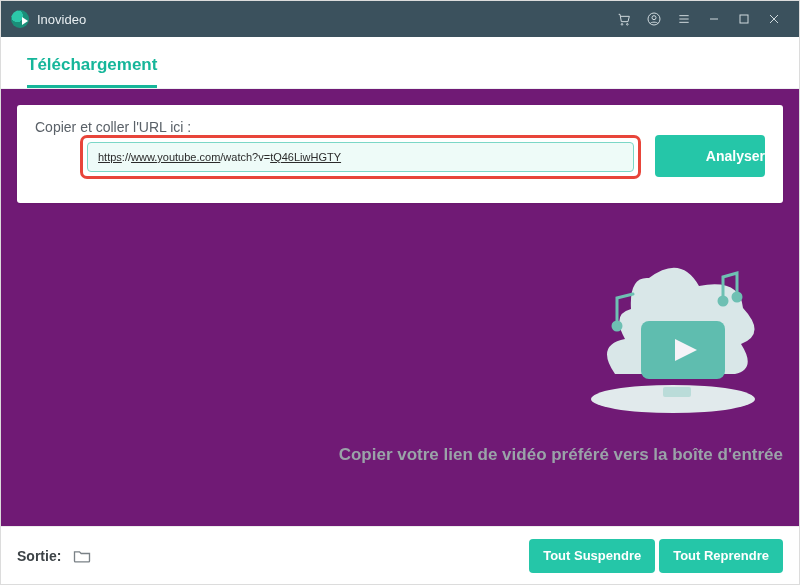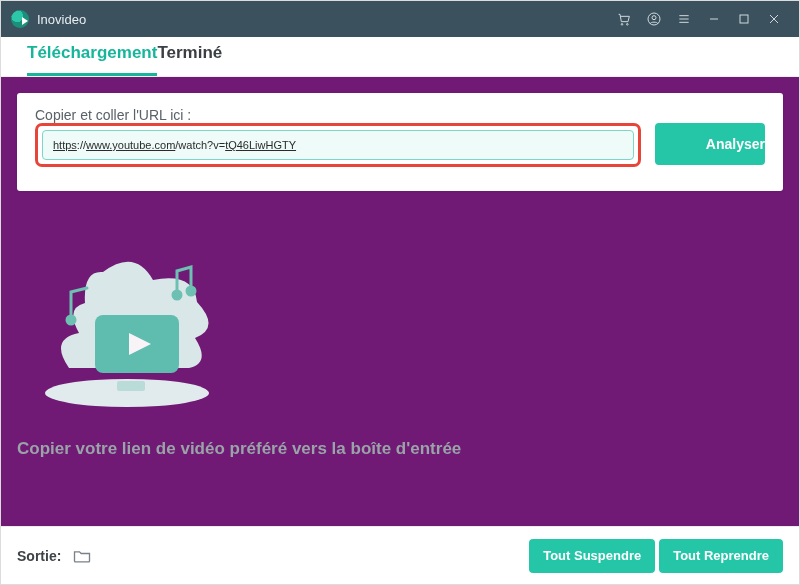--- a/index.html
+++ b/index.html
@@ -7,36 +7,36 @@
   .window { width: 100%; height: 100%; display: flex; flex-direction: column; border: 1px solid #dcdcdc; background: #701a75; }
 
   .titlebar { height: 36px; background: #3b515d; display: flex; align-items: center; padding: 0 10px; color: #e8eef1; }
   .titlebar .logo { width: 18px; height: 18px; border-radius: 50%; background: radial-gradient(circle at 35% 35%, #2cc7a9 35%, #1a8f79 36%); margin-right: 8px; position: relative; }
   .titlebar .logo::after { content: ""; position: absolute; right: 1px; bottom: 1px; width: 0; height: 0; border-left: 6px solid #fff; border-top: 4px solid transparent; border-bottom: 4px solid transparent; transform: translateY(-2px); }
   .titlebar .title { font-size: 13px; font-weight: 500; flex: 0 0 auto; }
   .titlebar .spacer { flex: 1; }
   .titlebar .icon-btn { width: 30px; height: 30px; display: inline-flex; align-items: center; justify-content: center; color: #cfd9dd; cursor: pointer; }
   .titlebar .icon-btn svg { width: 16px; height: 16px; stroke: currentColor; fill: none; stroke-width: 1.5; }
 
-  .tabrow { display: flex; align-items: flex-end; padding: 0 26px; height: 40px; background: #fff; border-bottom: 1px solid #eef0f2; }
+  .tabrow { display: flex; align-items: flex-end; gap: 34px; padding: 0 26px; height: 52px; background: #fff; border-bottom: 1px solid #eef0f2; }
   .tab { font-size: 17px; font-weight: 700; color: #3a3f44; padding-bottom: 10px; cursor: pointer; border-bottom: 3px solid transparent; }
   .tab.active { color: #16b69a; border-bottom-color: #16b69a; }
 
   .content { flex: 1; display: flex; flex-direction: column; padding: 16px; }
 
   .input-card { background: #fff; border-radius: 3px; box-shadow: 0 1px 3px rgba(0,0,0,0.07); padding: 14px 18px 24px; }
   .input-label { font-size: 14px; color: #5a6168; }
-  .input-row { display: flex; gap: 14px; align-items: stretch; }
+  .input-row { display: flex; gap: 14px; align-items: stretch; margin-left: 45px; }
   .highlight-box { flex: 1; border: 3px solid #e8453a; border-radius: 7px; padding: 4px; }
   .url-input { width: 100%; height: 30px; border: 1px solid #7bd7c7; border-radius: 4px; background: #eefbf8; padding: 0 10px; font-size: 11px; color: #2b2b2b; }
   .url-input .u { text-decoration: underline; }
   .url-input-inner { display: flex; align-items: center; height: 100%; }
   .analyze-btn { width: 110px; height: 42px; border: none; border-radius: 4px; background: #25c6a8; color: #fff; font-size: 14px; font-weight: 600; cursor: pointer; text-align: right; }
 
-  .illustration-area { flex: 1; display: flex; flex-direction: column; align-items: flex-start; justify-content: center; }
+  .illustration-area { flex: 1; display: flex; flex-direction: column; align-items: flex-end; justify-content: center; }
   .illustration { opacity: 0.95; }
   .hint { margin-top: 26px; font-size: 17px; font-weight: 700; color: #9aa3a8; text-align: center; }
 
   .footer { height: 58px; background: #fff; border-top: 1px solid #ececec; display: flex; align-items: center; padding: 0 16px; gap: 4px; }
   .footer .out-label { font-size: 14px; font-weight: 700; color: #3d4347; margin-right: 4px; }
   .footer .out-path { width: 170px; height: 28px; border: 1px solid #a9b0b5; border-radius: 4px; padding: 0 8px; font-size: 12px; color: #4a5055; background: #fff; display: flex; align-items: center; overflow: hidden; white-space: nowrap; text-overflow: ellipsis; cursor: default; }
   .footer .folder-btn { width: 26px; height: 26px; display: flex; align-items: center; justify-content: center; cursor: pointer; color: #7a8186; }
   .footer .flex-spacer { flex: 1; }
   .footer .action-btn { height: 34px; border: none; border-radius: 4px; background: #25c6a8; color: #fff; font-size: 13px; font-weight: 600; padding: 0 14px; cursor: pointer; }
 </style>
@@ -80,21 +80,20 @@
     </div>
     <div class="icon-btn">
       <svg viewBox="0 0 24 24">
           <path d="M6 6l12 12M18 6L6 18"></path>
         </svg>
     </div>
   </div>
 
   <div class="tabrow">
     <div class="tab active">Téléchargement</div>
-    <div class="tab">Terminé</div>
   </div>
 
   <div class="content">
     <div class="input-card">
       <div class="input-label">Copier et coller l'URL ici :</div>
       <div class="input-row">
         <div class="highlight-box">
           <div class="url-input">
             <div class="url-input-inner">
               <span class="u">https</span>

